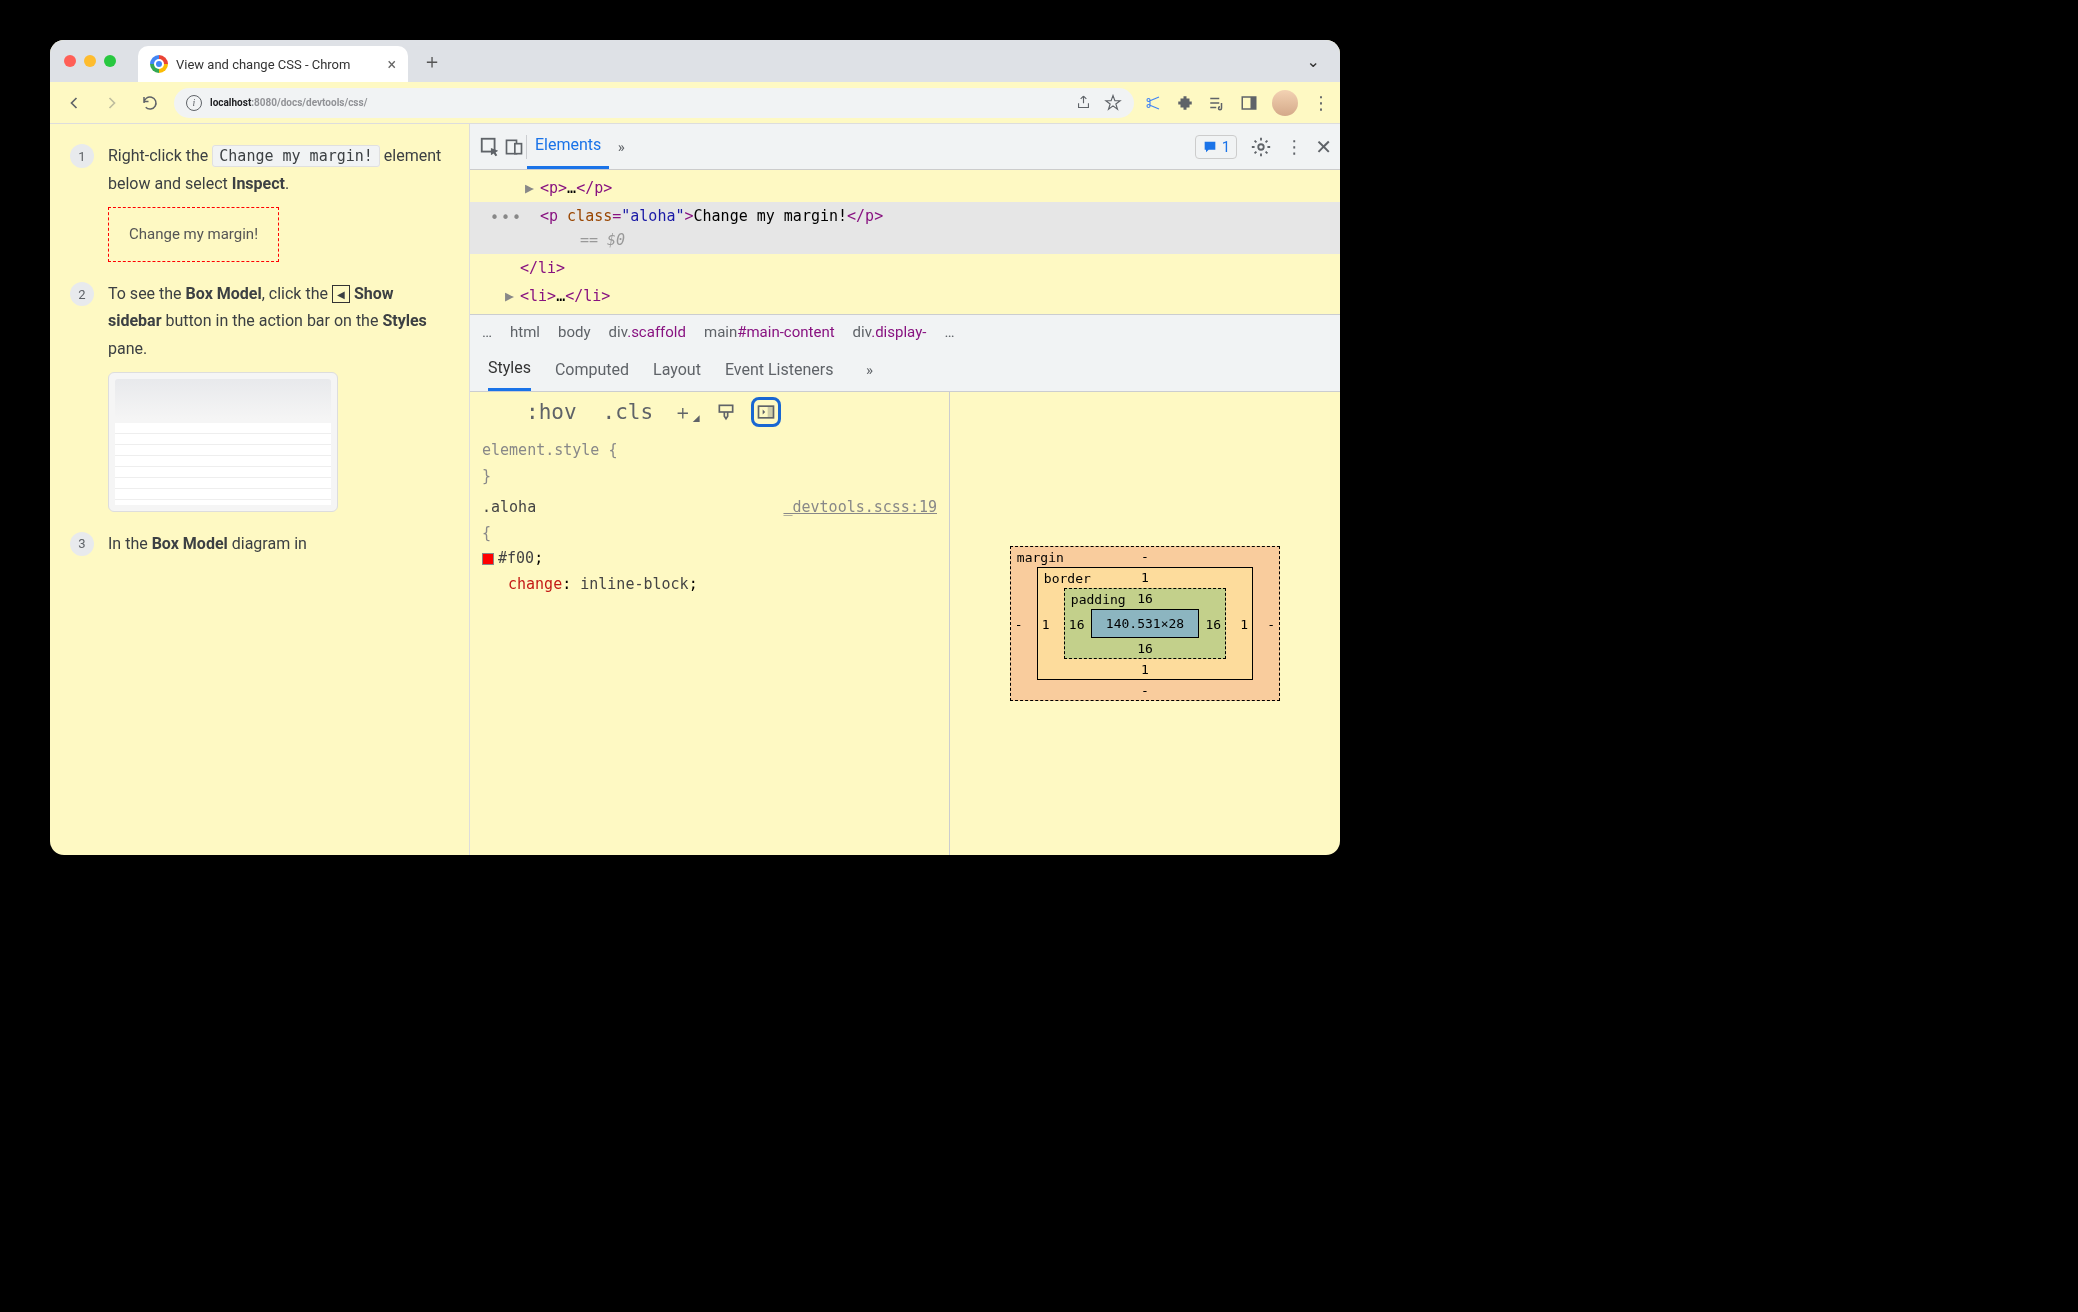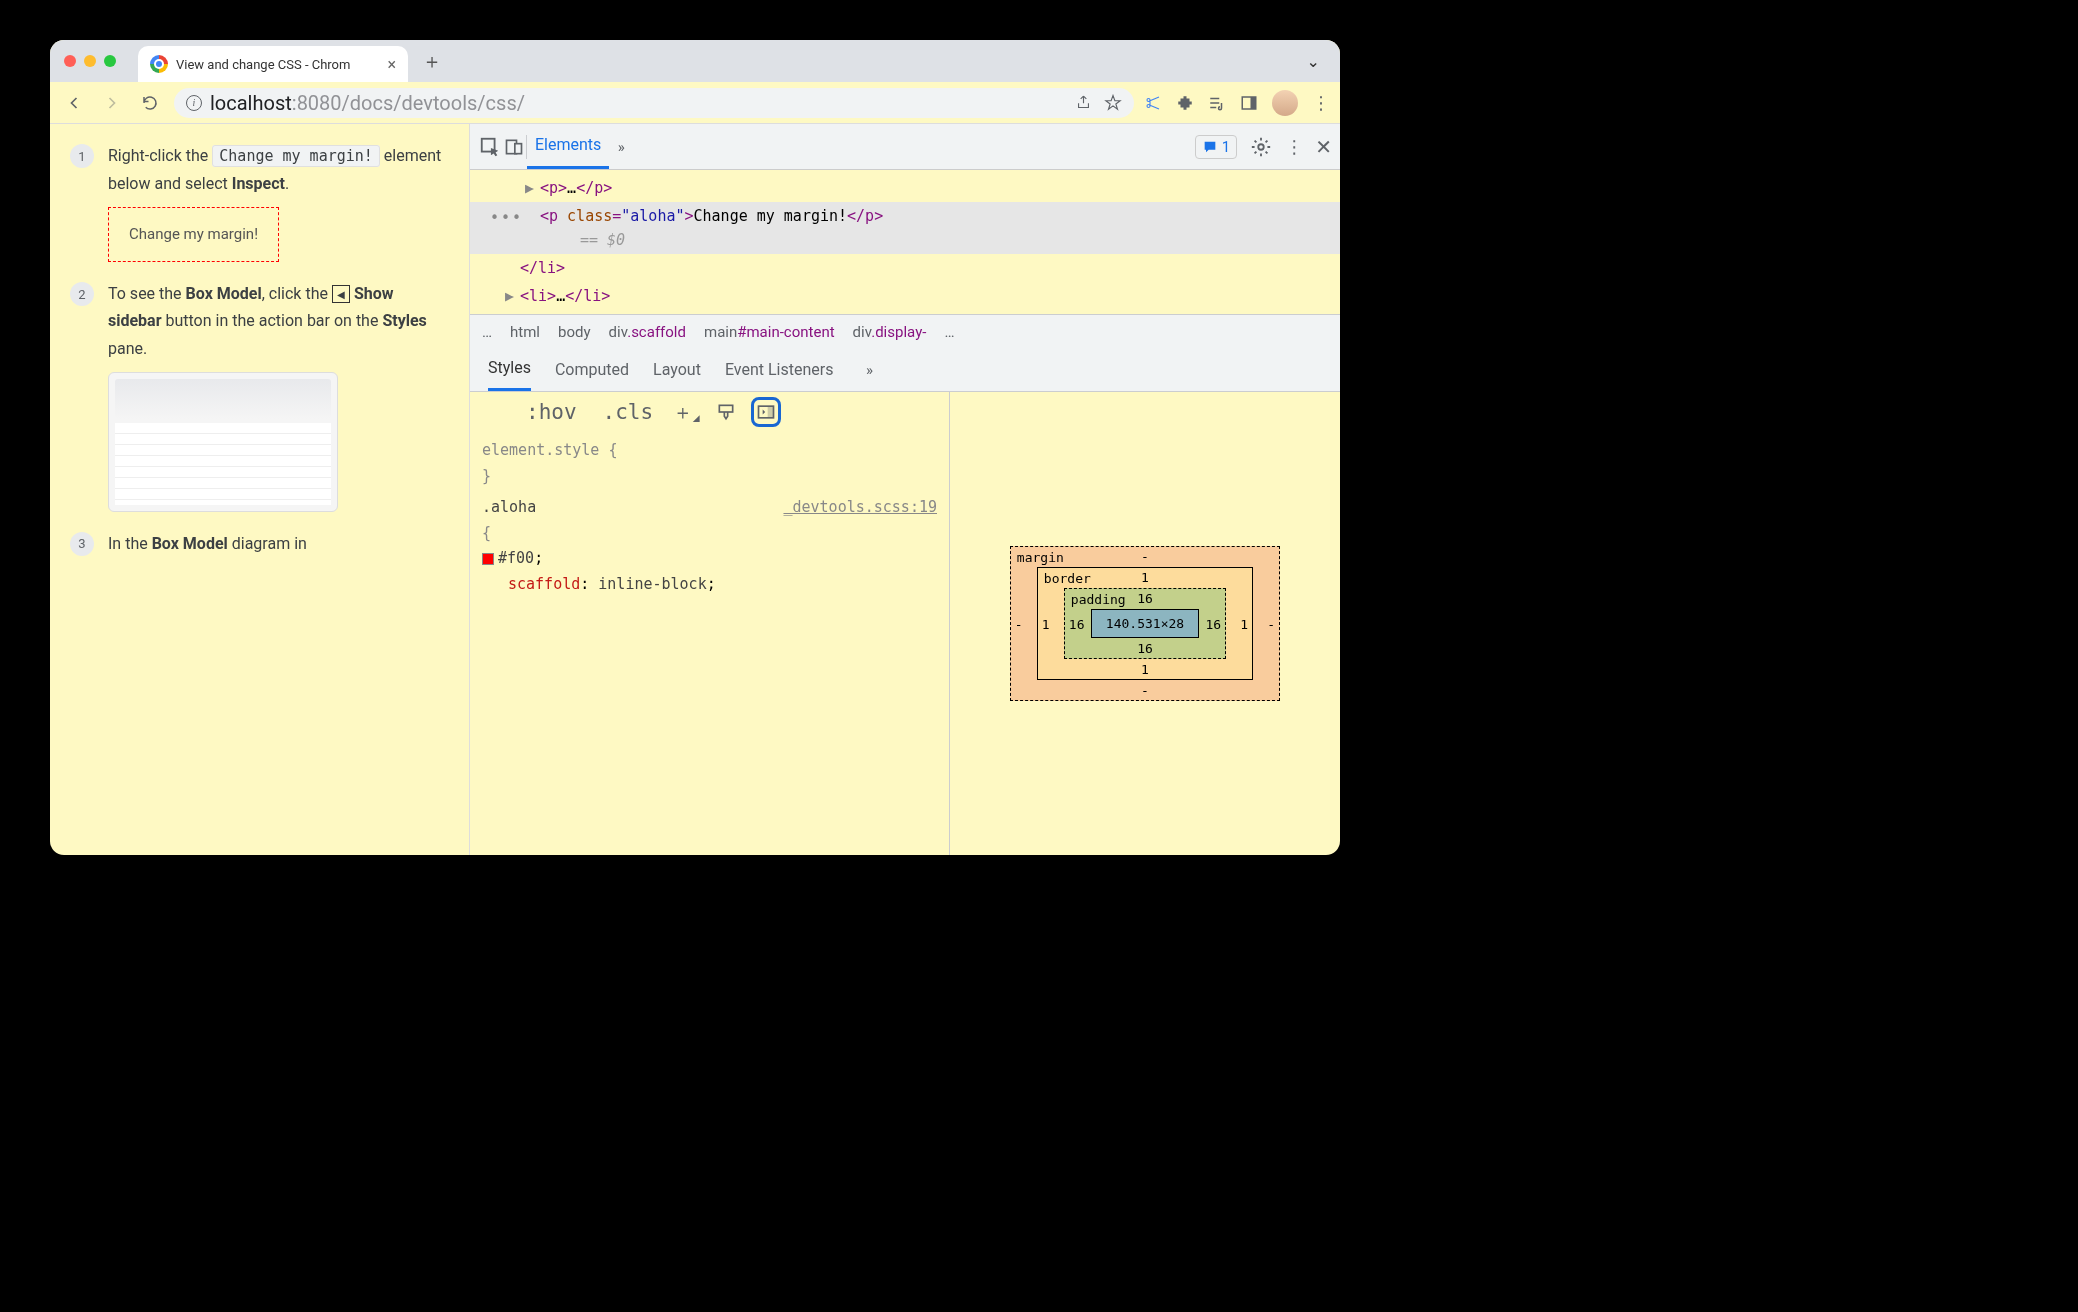--- a/index.html
+++ b/index.html
@@ -18,21 +18,21 @@
 .tab-title { font-size: 13px; color: #333; white-space: nowrap; overflow: hidden; text-overflow: ellipsis; flex: 1; }
 .tab-close { color: #666; font-size: 16px; }
 .newtab { color: #555; font-size: 20px; margin-left: 14px; }
 .tabright { margin-left: auto; color: #333; padding-right: 10px; }
 
 
 .toolbar { height: 42px; display: flex; align-items: center; padding: 0 10px; gap: 10px; border-bottom: 1px solid #ddd; }
 .navicon { width: 28px; height: 28px; display: flex; align-items: center; justify-content: center; color: #5f6368; }
 .omnibox { flex: 1; background: #f1f3f4; border-radius: 20px; height: 30px; display: flex; align-items: center; padding: 0 12px; gap: 8px; }
 .omnibox .info { width: 16px; height: 16px; border: 1.5px solid #5f6368; border-radius: 50%; display: flex; align-items: center; justify-content: center; font-size: 10px; color: #5f6368; font-style: italic; font-family: serif; }
-.url { font-size: 20px; color: #919296; }
+.url { font-size: 10px; color: #919296; font-weight: bold; }
 .url .host { color: #202124; }
 .tbicons { display: flex; align-items: center; gap: 14px; color: #5f6368; }
 .tbicons svg { width: 18px; height: 18px; }
 .avatar { width: 26px; height: 26px; border-radius: 50%; background: linear-gradient(#f3d2b3, #d4a989); }
 .menuicon { font-size: 18px; color: #5f6368; }
 
 
 .content { display: flex; flex: 1; overflow: hidden; }
 .page { flex: 0 0 420px; border-right: 1px solid #ddd; padding: 18px 20px; font-size: 16px; color: #3c4043; overflow: hidden; }
 .step { display: flex; gap: 14px; margin-bottom: 18px; }
@@ -288,21 +288,21 @@
           </div>
           <div class="styles-body">
             <div><span class="selector">element.style {</span></div>
             <div><span class="selector">}</span></div>
             <div class="rule-header" style="margin-top:6px">
               <span class="selector" style="color:#444">.aloha</span>
               <span class="src">_devtools.scss:19</span>
             </div>
             <div><span class="selector">{</span></div>
             <div style=""><span class="swatch"></span><span class="propval">#f00</span><span>;</span></div>
-            <div><span class="prop">scaffold</span><span>: </span><span class="propval">inline-block</span><span>;</span></div>
+            <div><span class="prop">change</span><span>: </span><span class="propval">inline-block</span><span>;</span></div>
           </div>
         </div>
         <div class="boxmodel">
           <div class="box">
             <div class="layer margin">
               <span class="lab">margin</span>
               <span class="vt">-</span>
               <span class="vb">-</span>
               <span class="vl">-</span>
               <span class="vr">-</span>

